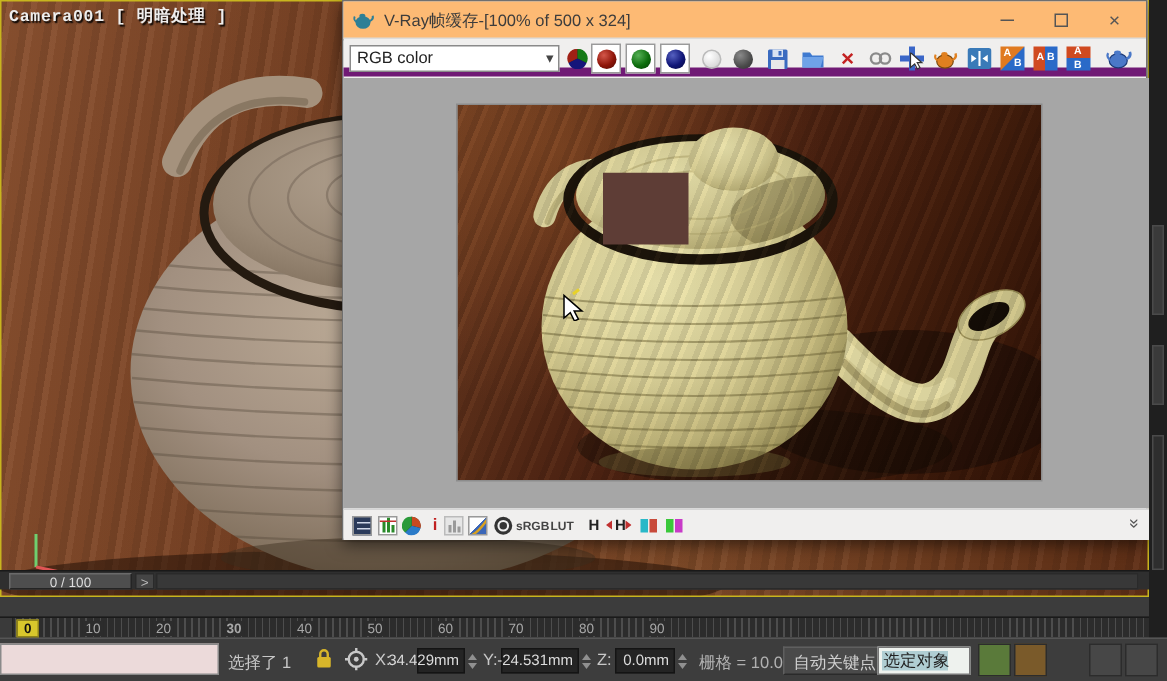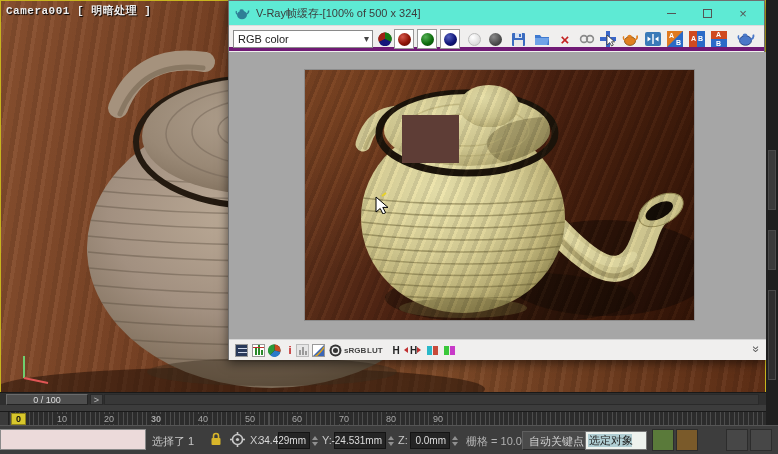--- a/index.html
+++ b/index.html
@@ -13,30 +13,30 @@
     background:repeating-linear-gradient(99deg,rgba(0,0,0,.10) 0 5px,rgba(255,255,255,.03) 5px 9px,rgba(0,0,0,.04) 9px 16px);}
   #viewport .vborder{position:absolute;inset:0;border:1px solid #c8b51e;pointer-events:none;}
   .vp-label{position:absolute;left:6px;top:3px;color:#eee;font:bold 11px "Liberation Mono",monospace;
     text-shadow:1px 1px 1px #000;letter-spacing:.5px;}
   #vp-svg{position:absolute;left:0;top:0;}
   #gizmo{position:absolute;left:18px;top:350px;}
 
   
   #vfb{position:absolute;left:228px;top:0;width:537px;height:360px;background:#f0efee;
     border:1px solid #6f6f6f;box-shadow:0 3px 10px rgba(0,0,0,.55);}
-  #vfb-title{position:absolute;left:0;top:0;width:100%;height:25px;background:#5eead4;
+  #vfb-title{position:absolute;left:0;top:0;width:100%;height:25px;background:#fdba74;
     border-bottom:1px solid #dcdcdc;display:flex;align-items:center;}
   #vfb-title .ttl{font-size:11px;color:#3c3c3c;margin-left:6px;white-space:nowrap;}
   .win-btns{position:absolute;right:4px;top:0;height:25px;display:flex;align-items:center;gap:18px;padding-right:8px;}
   .wbtn{width:18px;height:18px;display:flex;align-items:center;justify-content:center;color:#555;font-size:13px;}
   .min-glyph{width:9px;height:1px;background:#555;}
   .max-glyph{width:9px;height:9px;border:1px solid #555;}
 
   #vfb-toolbar{position:absolute;left:0;top:26px;width:100%;height:24px;background:#f0efee;
-    border-bottom:4px solid #701a75;}
+    border-bottom:6px solid #701a75;}
   .dd{position:absolute;left:4px;top:3px;width:140px;height:18px;background:#fff;border:1px solid #8a8a8a;
     font-size:11px;color:#222;display:flex;align-items:center;padding:0 4px;}
   .dd .chev{position:absolute;right:3px;top:2px;color:#444;font-size:10px;}
   .tbi{position:absolute;top:3px;width:18px;height:18px;display:flex;align-items:center;justify-content:center;}
   .sphere{width:13px;height:13px;border-radius:50%;}
   .pressed{background:#fff;border:1px solid #9a9a9a;width:20px;height:20px;top:2px;}
   .sph-red{background:radial-gradient(circle at 35% 30%,#d4574a,#8e1408 55%,#4a0a03);}
   .sph-green{background:radial-gradient(circle at 35% 30%,#55b055,#0e6e0e 55%,#053a05);}
   .sph-blue{background:radial-gradient(circle at 35% 30%,#5560c0,#101678 55%,#05083a);}
   .sph-white{background:radial-gradient(circle at 35% 30%,#ffffff,#dcdcdc 70%,#b8b8b8);border:1px solid #bbb;}
@@ -64,21 +64,21 @@
   .bbi{position:absolute;top:3px;height:14px;min-width:14px;display:flex;align-items:center;justify-content:center;
     font-size:8px;color:#333;}
   .chip{width:13px;height:13px;border:1px solid #999;background:#fff;position:relative;overflow:hidden;}
   .dbl-chev{position:absolute;right:6px;top:2px;color:#555;font-size:12px;transform:rotate(90deg);}
 
   
   #rstrip{position:absolute;left:766px;top:0;width:12px;height:454px;background:#1f1f1f;}
   #rstrip .seg{position:absolute;left:2px;width:8px;background:#3a3a3a;border:1px solid #4a4a4a;}
 
   
-  #time-slider{position:absolute;left:0;top:392px;width:766px;height:13px;background:#2f2f2f;border-top:1px solid #191919;}
+  #time-slider{position:absolute;left:0;top:380px;width:766px;height:13px;background:#2f2f2f;border-top:1px solid #191919;}
   .ts-track{position:absolute;left:104px;top:1px;width:655px;height:11px;background:#383838;border:1px solid #2a2a2a;}
   .ts-thumb{position:absolute;left:6px;top:1px;width:82px;height:11px;background:#4e4e4e;
     border:1px solid;border-color:#6a6a6a #242424 #242424 #6a6a6a;color:#ddd;font-size:9px;
     display:flex;align-items:center;justify-content:center;}
   .ts-next{position:absolute;left:90px;top:1px;width:13px;height:11px;background:#454545;border:1px solid #2a2a2a;
     color:#bbb;font-size:9px;display:flex;align-items:center;justify-content:center;}
 
   #track-bar{position:absolute;left:0;top:411px;width:766px;height:14px;background:#2c2c2c;border-top:1px solid #1a1a1a;
     overflow:hidden;}
   #track-bar .ticks{position:absolute;left:10px;top:0;right:0;bottom:0;

